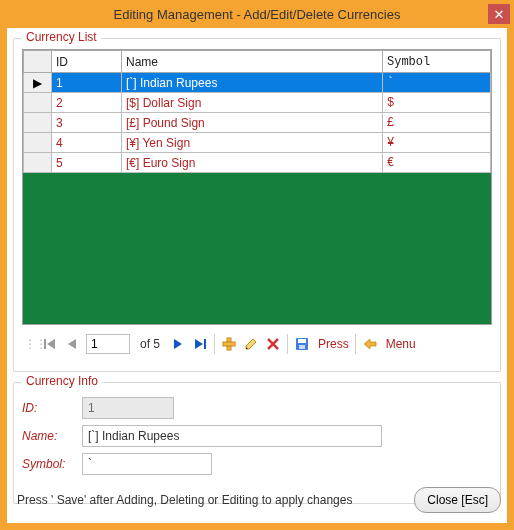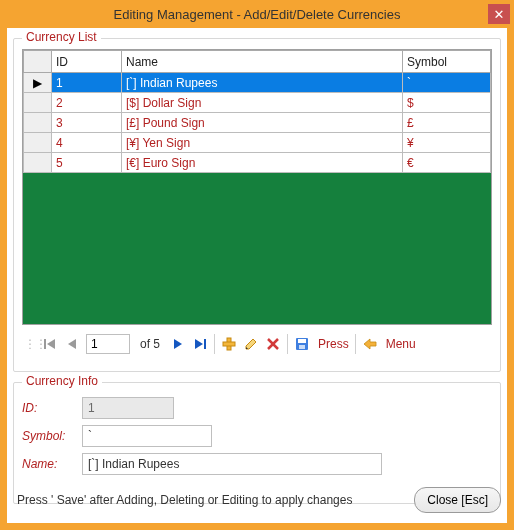--- a/index.html
+++ b/index.html
@@ -93,21 +93,21 @@
     width: 28px;
     background: #efefef;
     text-align: center;
     color: #000;
     padding: 0;
   }
   table.grid tr.selected td { background: #0a7de3; color: #fff; }
   table.grid tr.selected td.rowhead { background: #efefef; color: #000; }
   .col-id { width: 70px; }
   .col-name { width: auto; }
-  .col-symbol { width: 88px; }
+  .col-symbol { width: 108px; font-family: Liberation Mono, monospace; }
 
   .nav {
     display: flex;
     align-items: center;
     gap: 6px;
     margin-top: 6px;
     height: 26px;
     padding: 0 2px;
     color: #333;
   }
@@ -308,26 +308,26 @@
     </div>
   </div>
 
   <div class="groupbox gb-info">
     <div class="groupbox-legend">Currency Info</div>
     <div class="form-row">
       <label>ID:</label>
       <input class="ro" readonly="" value="1" style="">
     </div>
     <div class="form-row">
+      <label>Name:</label>
+      <input class="name" value="[`] Indian Rupees" style="">
+    </div>
+    <div class="form-row">
       <label>Symbol:</label>
       <input class="sym" value="`" style="">
-    </div>
-    <div class="form-row">
-      <label>Name:</label>
-      <input class="name" value="[`] Indian Rupees" style="">
     </div>
   </div>
 
   <div class="footer">
     <span class="hint">Press '     Save' after Adding, Deleting or Editing to apply changes</span>
     <button>Close [Esc]</button>
   </div>
 
 </div>
 

